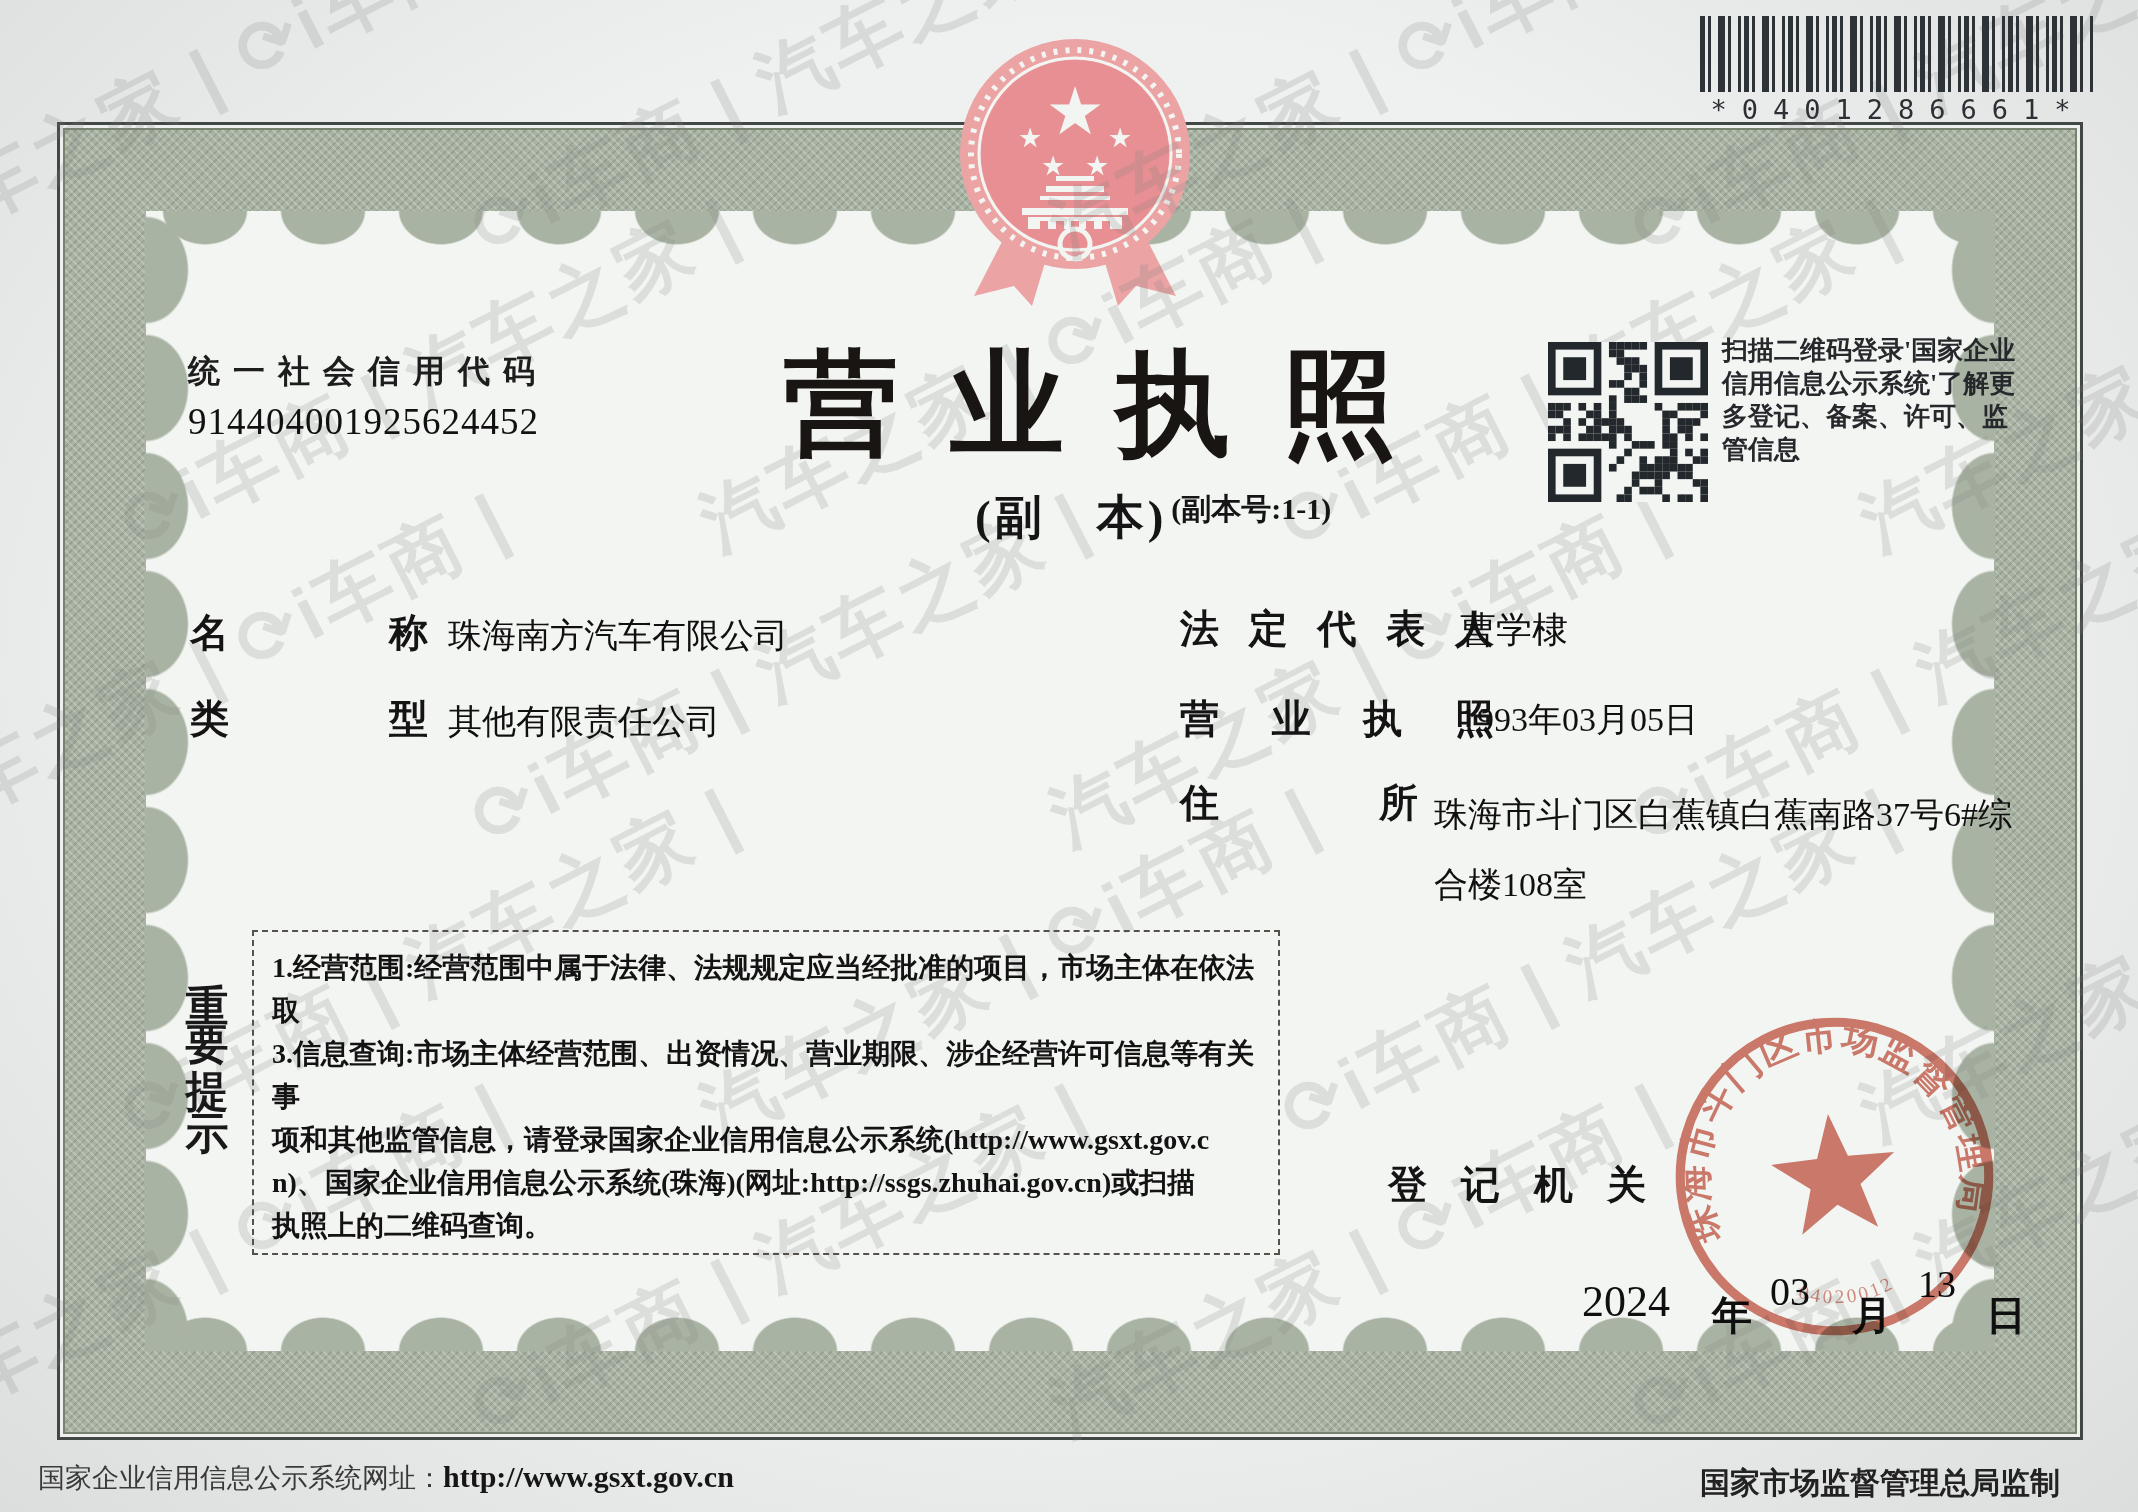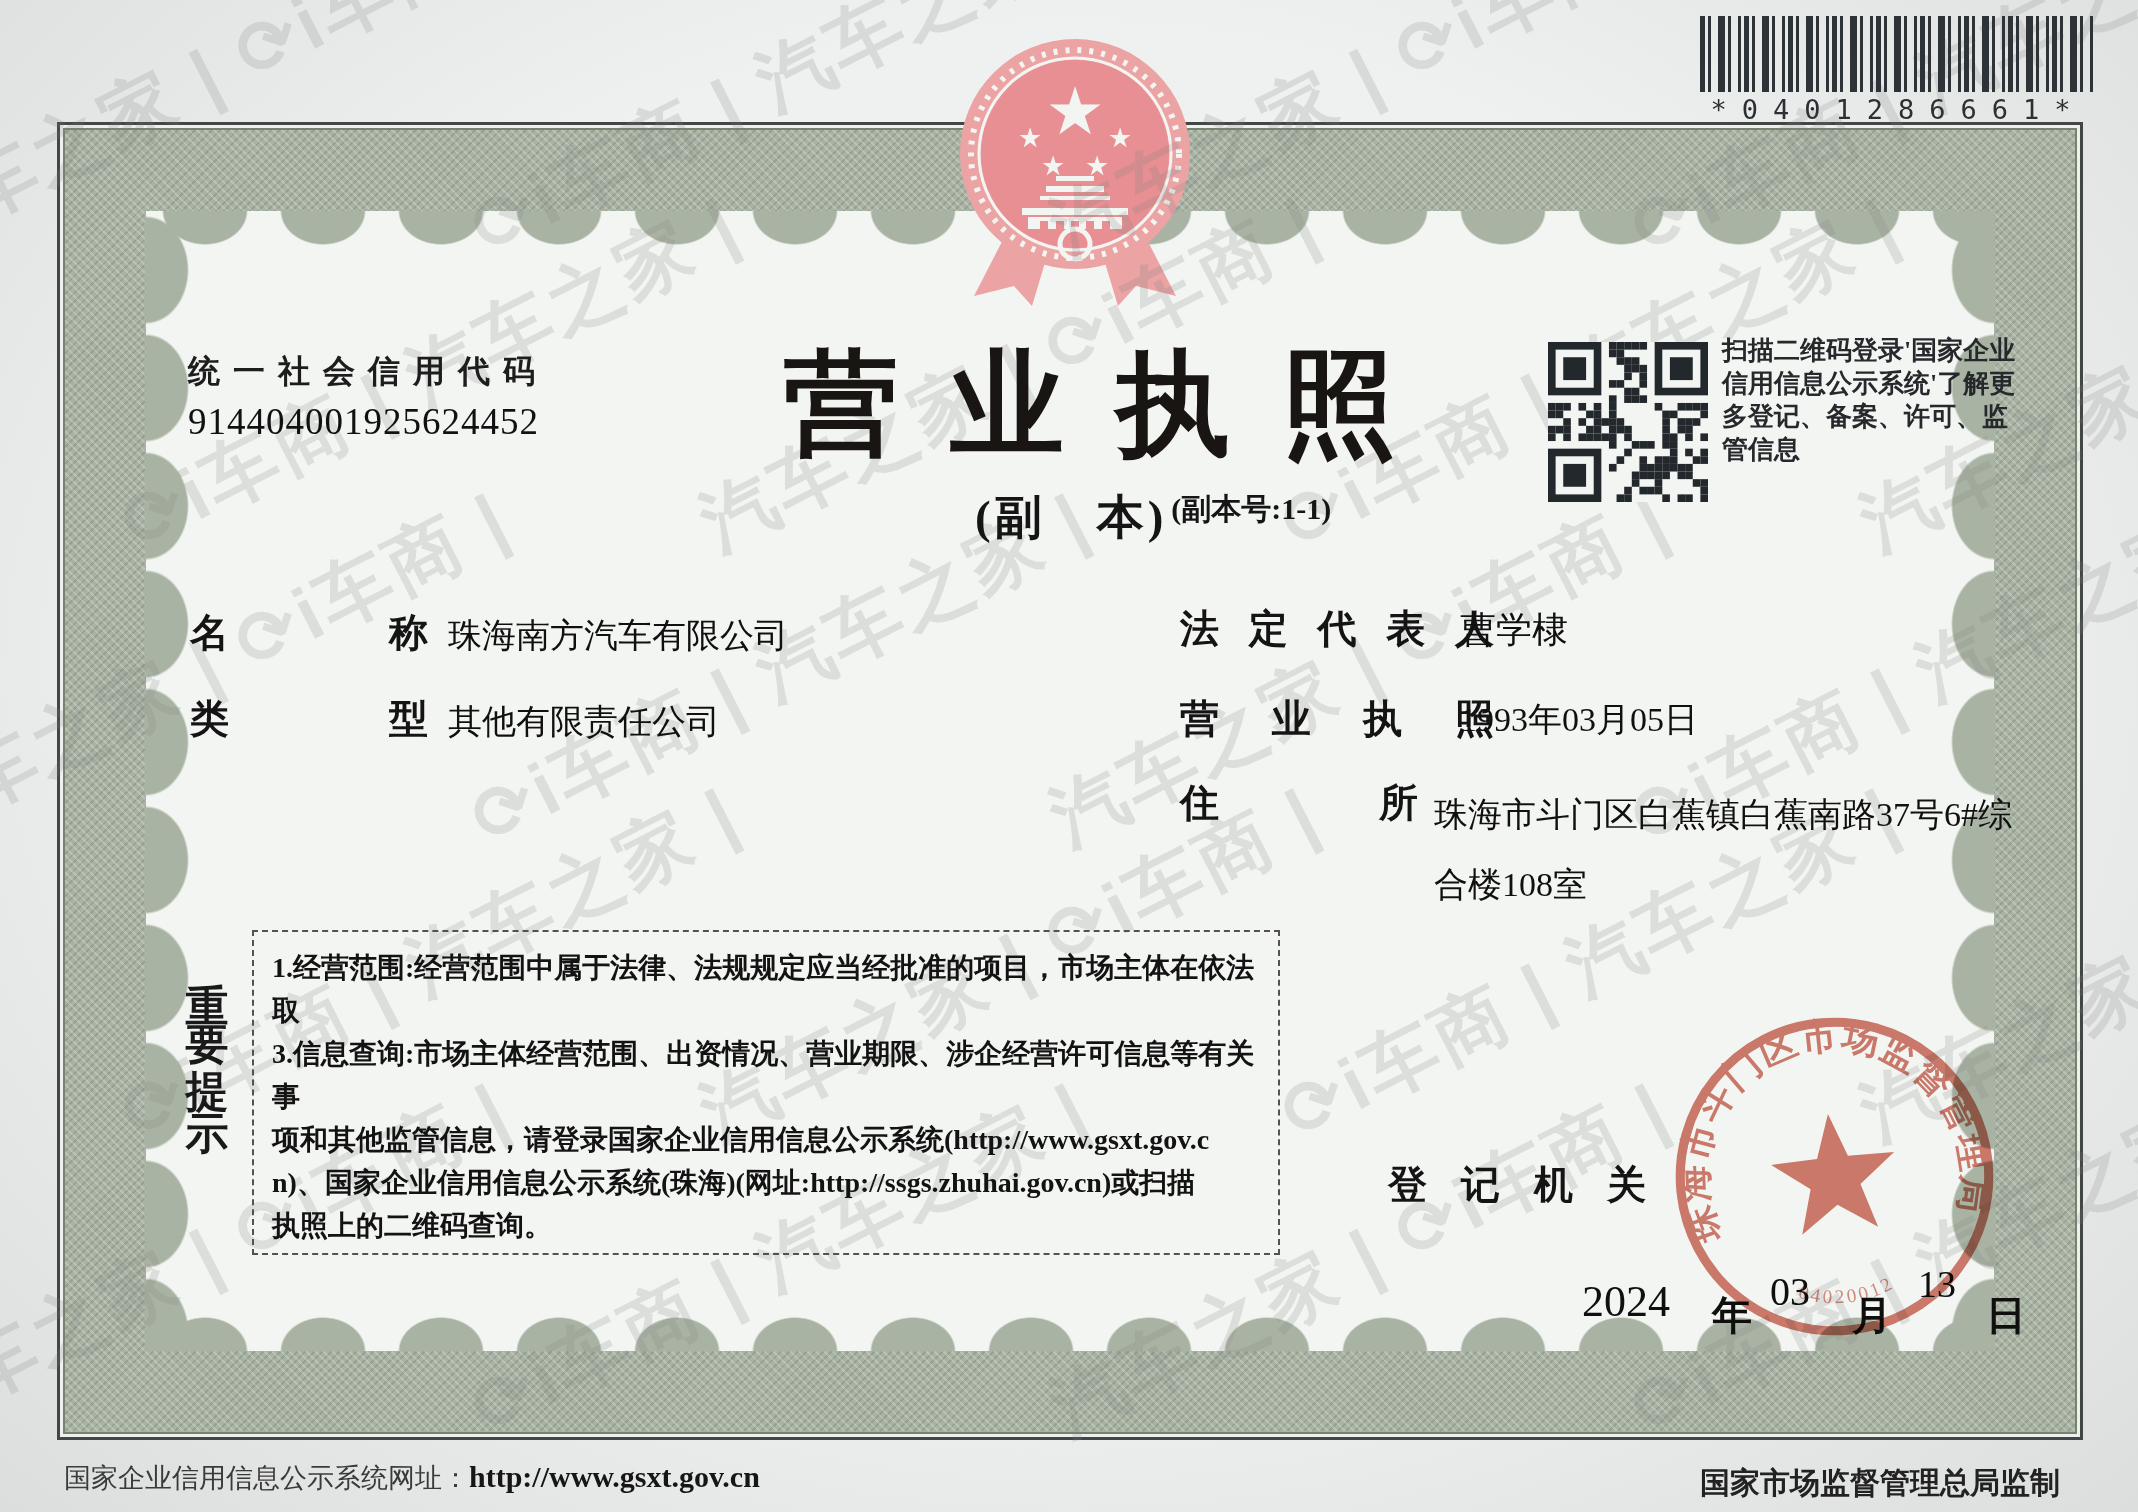--- a/index.html
+++ b/index.html
@@ -85,21 +85,21 @@
 
   
   .reg-label { left:1388px; top:1158px; width:258px; }
   .date-part { position:absolute; z-index:6; color:#0f0f0f; }
   .d-num { font-size:44px; }
   .d-cjk { font-size:40px; font-weight:700; }
   .seal { position:absolute; left:1662px; top:1004px; z-index:7;
     mix-blend-mode:multiply; opacity:.92; transform:rotate(-6deg); }
 
   
-  .footer-left { position:absolute; left:38px; top:1460px; z-index:6; white-space:nowrap;margin-left:26px; }
+  .footer-left { position:absolute; left:38px; top:1460px; z-index:6; white-space:nowrap; }
   .footer-left .lbl { font-size:27px; color:#3a3a3a; }
   .footer-left .url { font-size:30px; font-weight:700; color:#161616; }
   .footer-right { position:absolute; left:1700px; top:1463px; z-index:6;
     font-size:30px; font-weight:700; color:#222; }
 </style>
 </head>
 <body>
 
 <div class="page">
 

